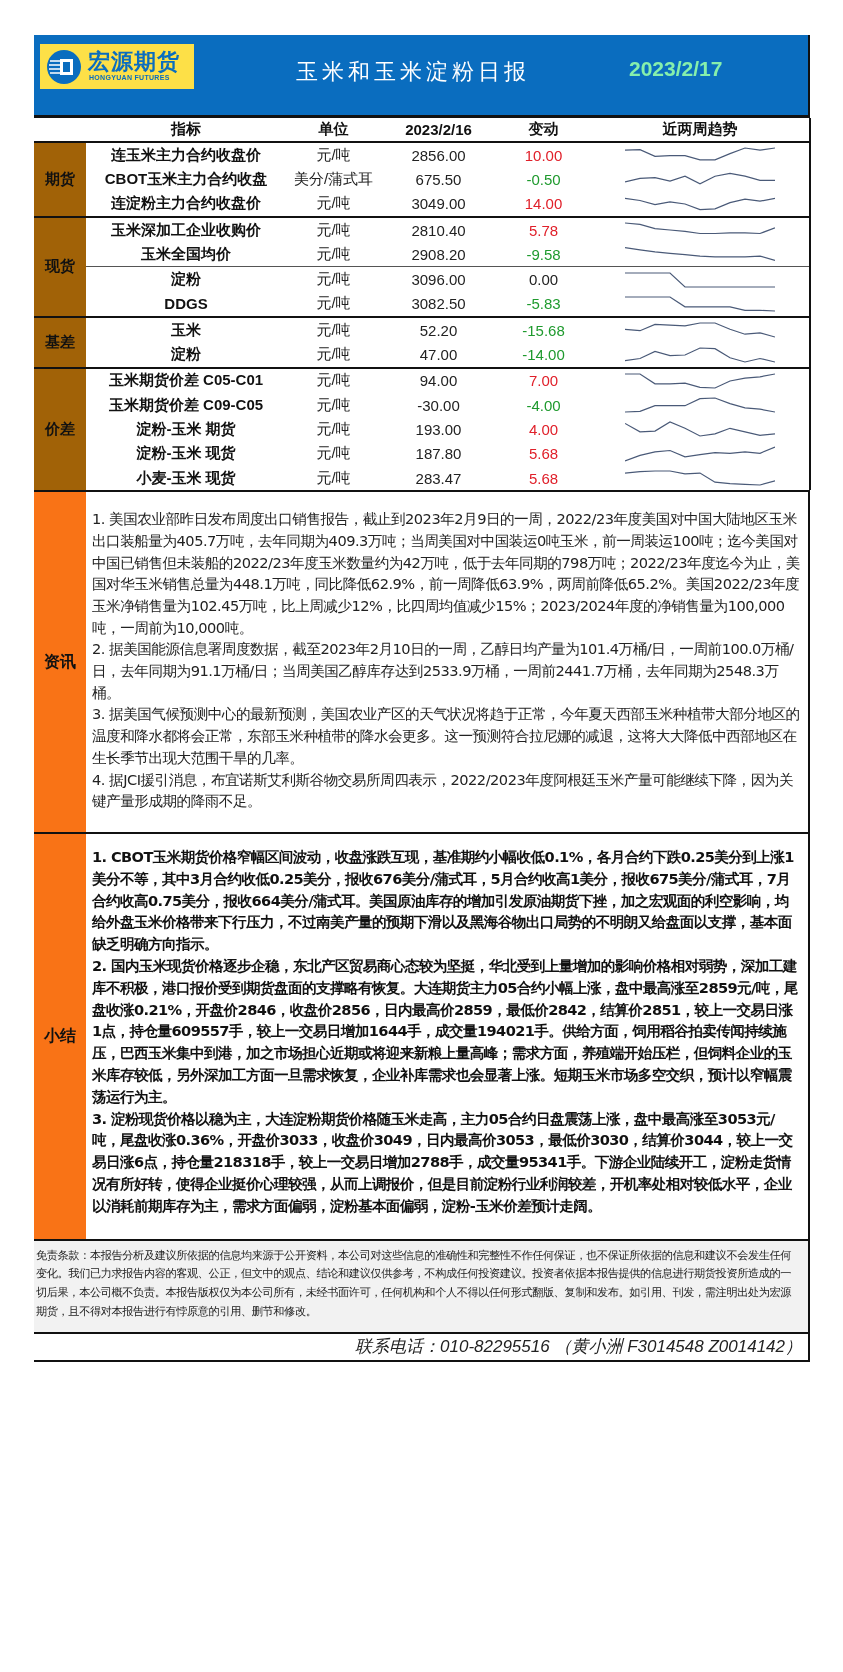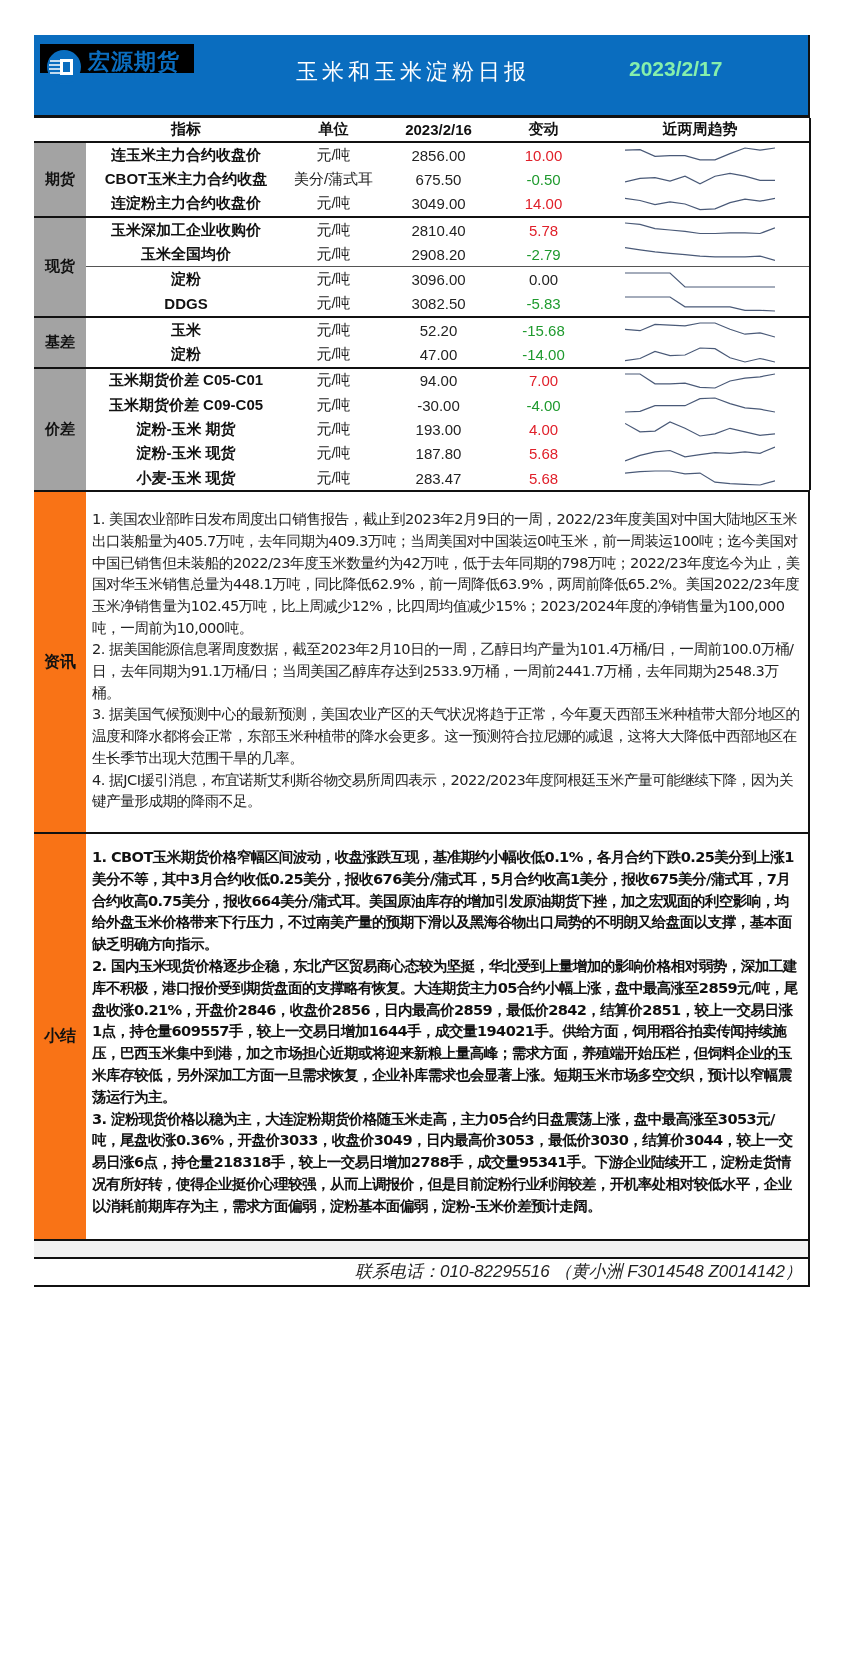--- a/index.html
+++ b/index.html
@@ -1,30 +1,30 @@
 <!DOCTYPE html>
 <html><head>
 <meta charset="utf-8">
 <style>
   html, body { margin: 0; padding: 0; background: #ffffff; }
   body { width: 843px; height: 1672px; position: relative; font-family: "Liberation Sans", "DejaVu Sans", sans-serif; color: #111; }
   .page { position: absolute; left: 34px; top: 35px; width: 776px; }
   .header { position: relative; height: 80px; background: #0a6dbf; border-right: 2px solid #111; box-sizing: border-box; }
-  .logo { position: absolute; left: 6px; top: 9px; width: 154px; height: 29px; background: #000000; }
+  .logo { position: absolute; left: 6px; top: 9px; width: 154px; height: 45px; background: #fde047; }
   .logo-mark { position: absolute; left: 6px; top: 5px; width: 36px; height: 36px; }
   .logo-cn { position: absolute; left: 48px; top: 3px; font-size: 22px; font-weight: bold; color: #0a6dbf; letter-spacing: 1px; font-family: "DejaVu Sans", sans-serif; }
   .logo-en { position: absolute; left: 49px; top: 30px; font-size: 7px; font-weight: bold; color: #0a6dbf; letter-spacing: 0.3px; }
   .title { position: absolute; left: 262px; top: 22px; font-size: 22px; color: #fff; letter-spacing: 4px; font-family: Liberation Mono, monospace; text-align: right; }
   .date { position: absolute; left: 595px; top: 22px; font-size: 21px; color: #86efac; font-weight: bold; }
   .header-bottom { height: 3px; background: #111; }
 
   table.data { width: 776px; border-collapse: collapse; table-layout: fixed; }
   table.data td { padding: 0; height: 24.3px; font-size: 15px; text-align: center; white-space: nowrap; overflow: hidden; }
   table.data thead td { font-weight: bold; font-size: 15px; height: 23px; border-right: 0; }
-  td.cat { background: #a3a3a3; font-weight: bold; font-size: 16px; border-left: 0; }
+  td.cat { background: #a16207; font-weight: bold; font-size: 16px; border-left: 0; }
   td.ind { font-weight: bold; }
   td.unit { color: #222; }
   td.val { color: #222; }
   td.pos { color: #e0202a; }
   td.neg { color: #1f9a2e; }
   td.zero { color: #222; }
   td.spark { border-right: 2px solid #111; }
   tr.sep-thick td { border-top: 2.5px solid #111; }
   tr.sep-thin td.notcat { border-top: 1px solid #555; }
   .spark svg { display: block; margin: 0 auto; }
@@ -123,21 +123,21 @@
           <td class="spark notcat">
             <svg width="150" height="18" viewBox="0 0 150 18">
               <polyline points="0.0,2.0 15.0,3.4 30.0,7.6 45.0,9.0 60.0,10.4 75.0,12.5 90.0,12.5 105.0,11.8 120.0,11.8 135.0,12.5 150.0,6.9" fill="none" stroke="#4a5a78" stroke-width="1.2"></polyline>
             </svg>
           </td>
         </tr>
         <tr>
           <td class="ind notcat">玉米全国均价</td>
           <td class="unit notcat">元/吨</td>
           <td class="val notcat">2908.20</td>
-          <td class="neg notcat">-2.79</td>
+          <td class="neg notcat">-9.58</td>
           <td class="spark notcat">
             <svg width="150" height="18" viewBox="0 0 150 18">
               <polyline points="0.0,2.7 15.0,4.8 30.0,6.9 45.0,8.3 60.0,9.7 75.0,11.1 90.0,11.8 105.0,11.8 120.0,11.8 135.0,11.1 150.0,15.3" fill="none" stroke="#4a5a78" stroke-width="1.2"></polyline>
             </svg>
           </td>
         </tr>
         <tr class="sep-thin">
           <td class="ind notcat">淀粉</td>
           <td class="unit notcat">元/吨</td>
           <td class="val notcat">3096.00</td>
@@ -254,15 +254,16 @@
   <div class="section">
     <div class="sec-label">小结</div>
     <div class="sec-body summary">
       <p>1. CBOT玉米期货价格窄幅区间波动，收盘涨跌互现，基准期约小幅收低0.1%，各月合约下跌0.25美分到上涨1美分不等，其中3月合约收低0.25美分，报收676美分/蒲式耳，5月合约收高1美分，报收675美分/蒲式耳，7月合约收高0.75美分，报收664美分/蒲式耳。美国原油库存的增加引发原油期货下挫，加之宏观面的利空影响，均给外盘玉米价格带来下行压力，不过南美产量的预期下滑以及黑海谷物出口局势的不明朗又给盘面以支撑，基本面缺乏明确方向指示。</p>
       <p>2. 国内玉米现货价格逐步企稳，东北产区贸易商心态较为坚挺，华北受到上量增加的影响价格相对弱势，深加工建库不积极，港口报价受到期货盘面的支撑略有恢复。大连期货主力05合约小幅上涨，盘中最高涨至2859元/吨，尾盘收涨0.21%，开盘价2846，收盘价2856，日内最高价2859，最低价2842，结算价2851，较上一交易日涨1点，持仓量609557手，较上一交易日增加1644手，成交量194021手。供给方面，饲用稻谷拍卖传闻持续施压，巴西玉米集中到港，加之市场担心近期或将迎来新粮上量高峰；需求方面，养殖端开始压栏，但饲料企业的玉米库存较低，另外深加工方面一旦需求恢复，企业补库需求也会显著上涨。短期玉米市场多空交织，预计以窄幅震荡运行为主。</p>
       <p>3. 淀粉现货价格以稳为主，大连淀粉期货价格随玉米走高，主力05合约日盘震荡上涨，盘中最高涨至3053元/吨，尾盘收涨0.36%，开盘价3033，收盘价3049，日内最高价3053，最低价3030，结算价3044，较上一交易日涨6点，持仓量218318手，较上一交易日增加2788手，成交量95341手。下游企业陆续开工，淀粉走货情况有所好转，使得企业挺价心理较强，从而上调报价，但是目前淀粉行业利润较差，开机率处相对较低水平，企业以消耗前期库存为主，需求方面偏弱，淀粉基本面偏弱，淀粉-玉米价差预计走阔。</p>
     </div>
   </div>
 
   <div class="disclaimer">
+    <p>免责条款：本报告分析及建议所依据的信息均来源于公开资料，本公司对这些信息的准确性和完整性不作任何保证，也不保证所依据的信息和建议不会发生任何变化。我们已力求报告内容的客观、公正，但文中的观点、结论和建议仅供参考，不构成任何投资建议。投资者依据本报告提供的信息进行期货投资所造成的一切后果，本公司概不负责。本报告版权仅为本公司所有，未经书面许可，任何机构和个人不得以任何形式翻版、复制和发布。如引用、刊发，需注明出处为宏源期货，且不得对本报告进行有悖原意的引用、删节和修改。</p>
   </div>
   <div class="contact">联系电话：010-82295516 （黄小洲 F3014548 Z0014142）</div>
 </div>
 
 </body></html>

